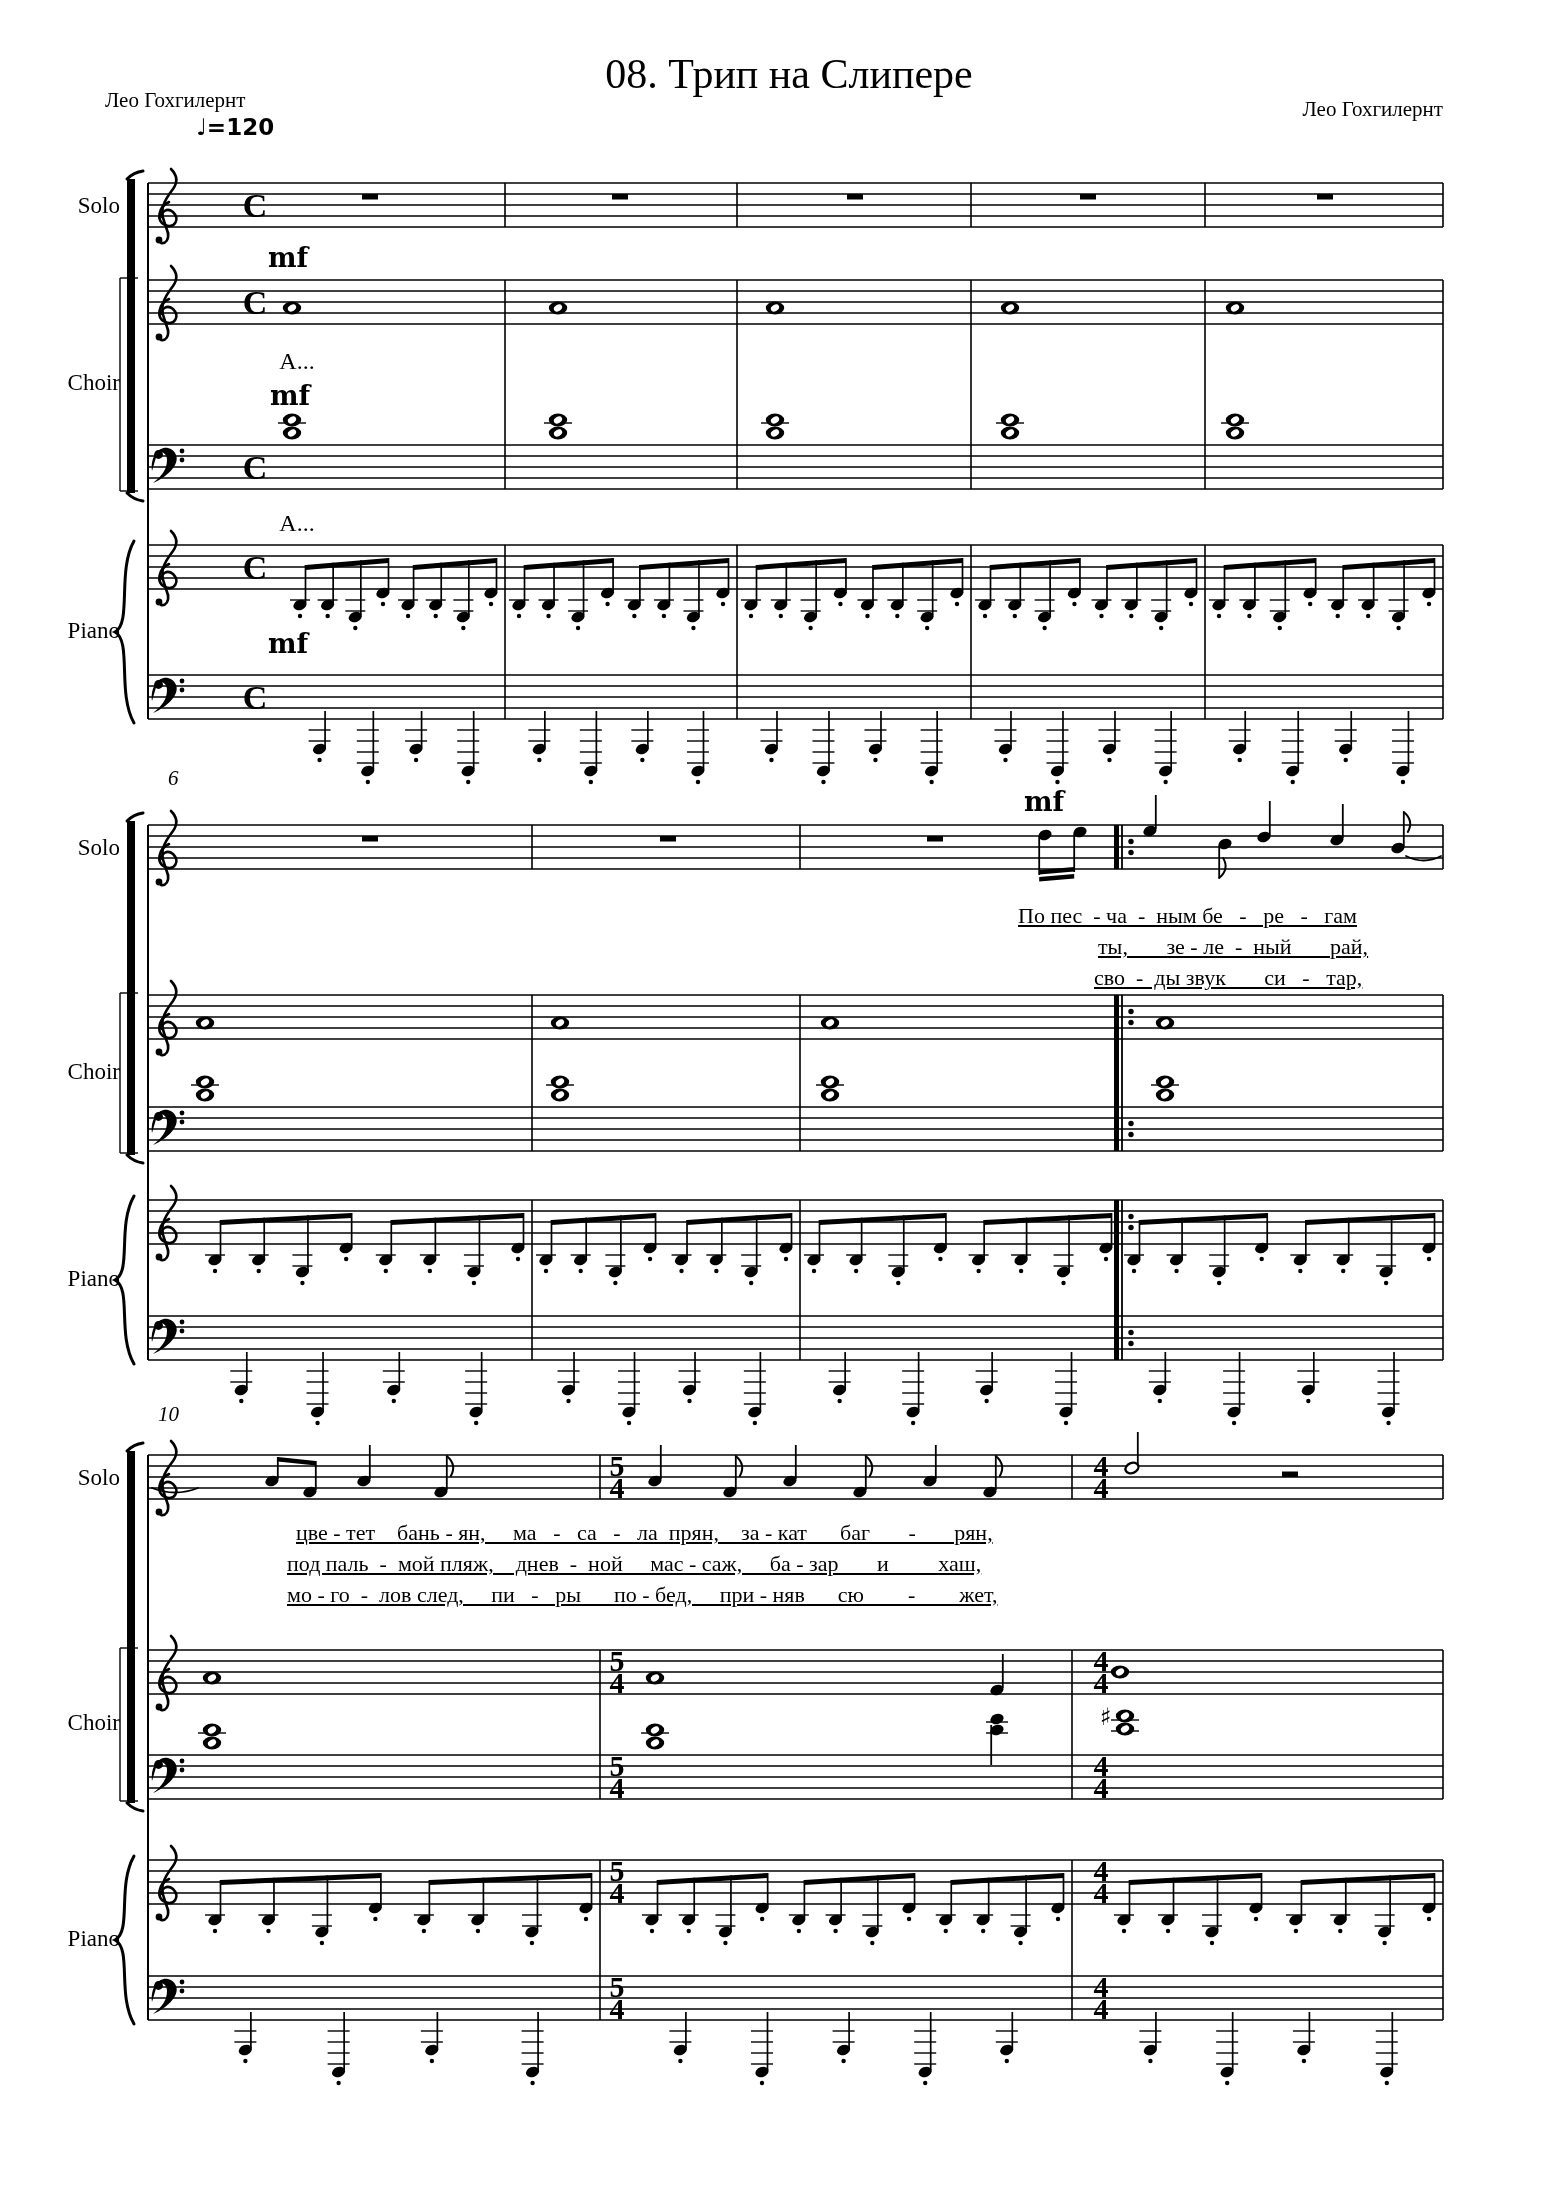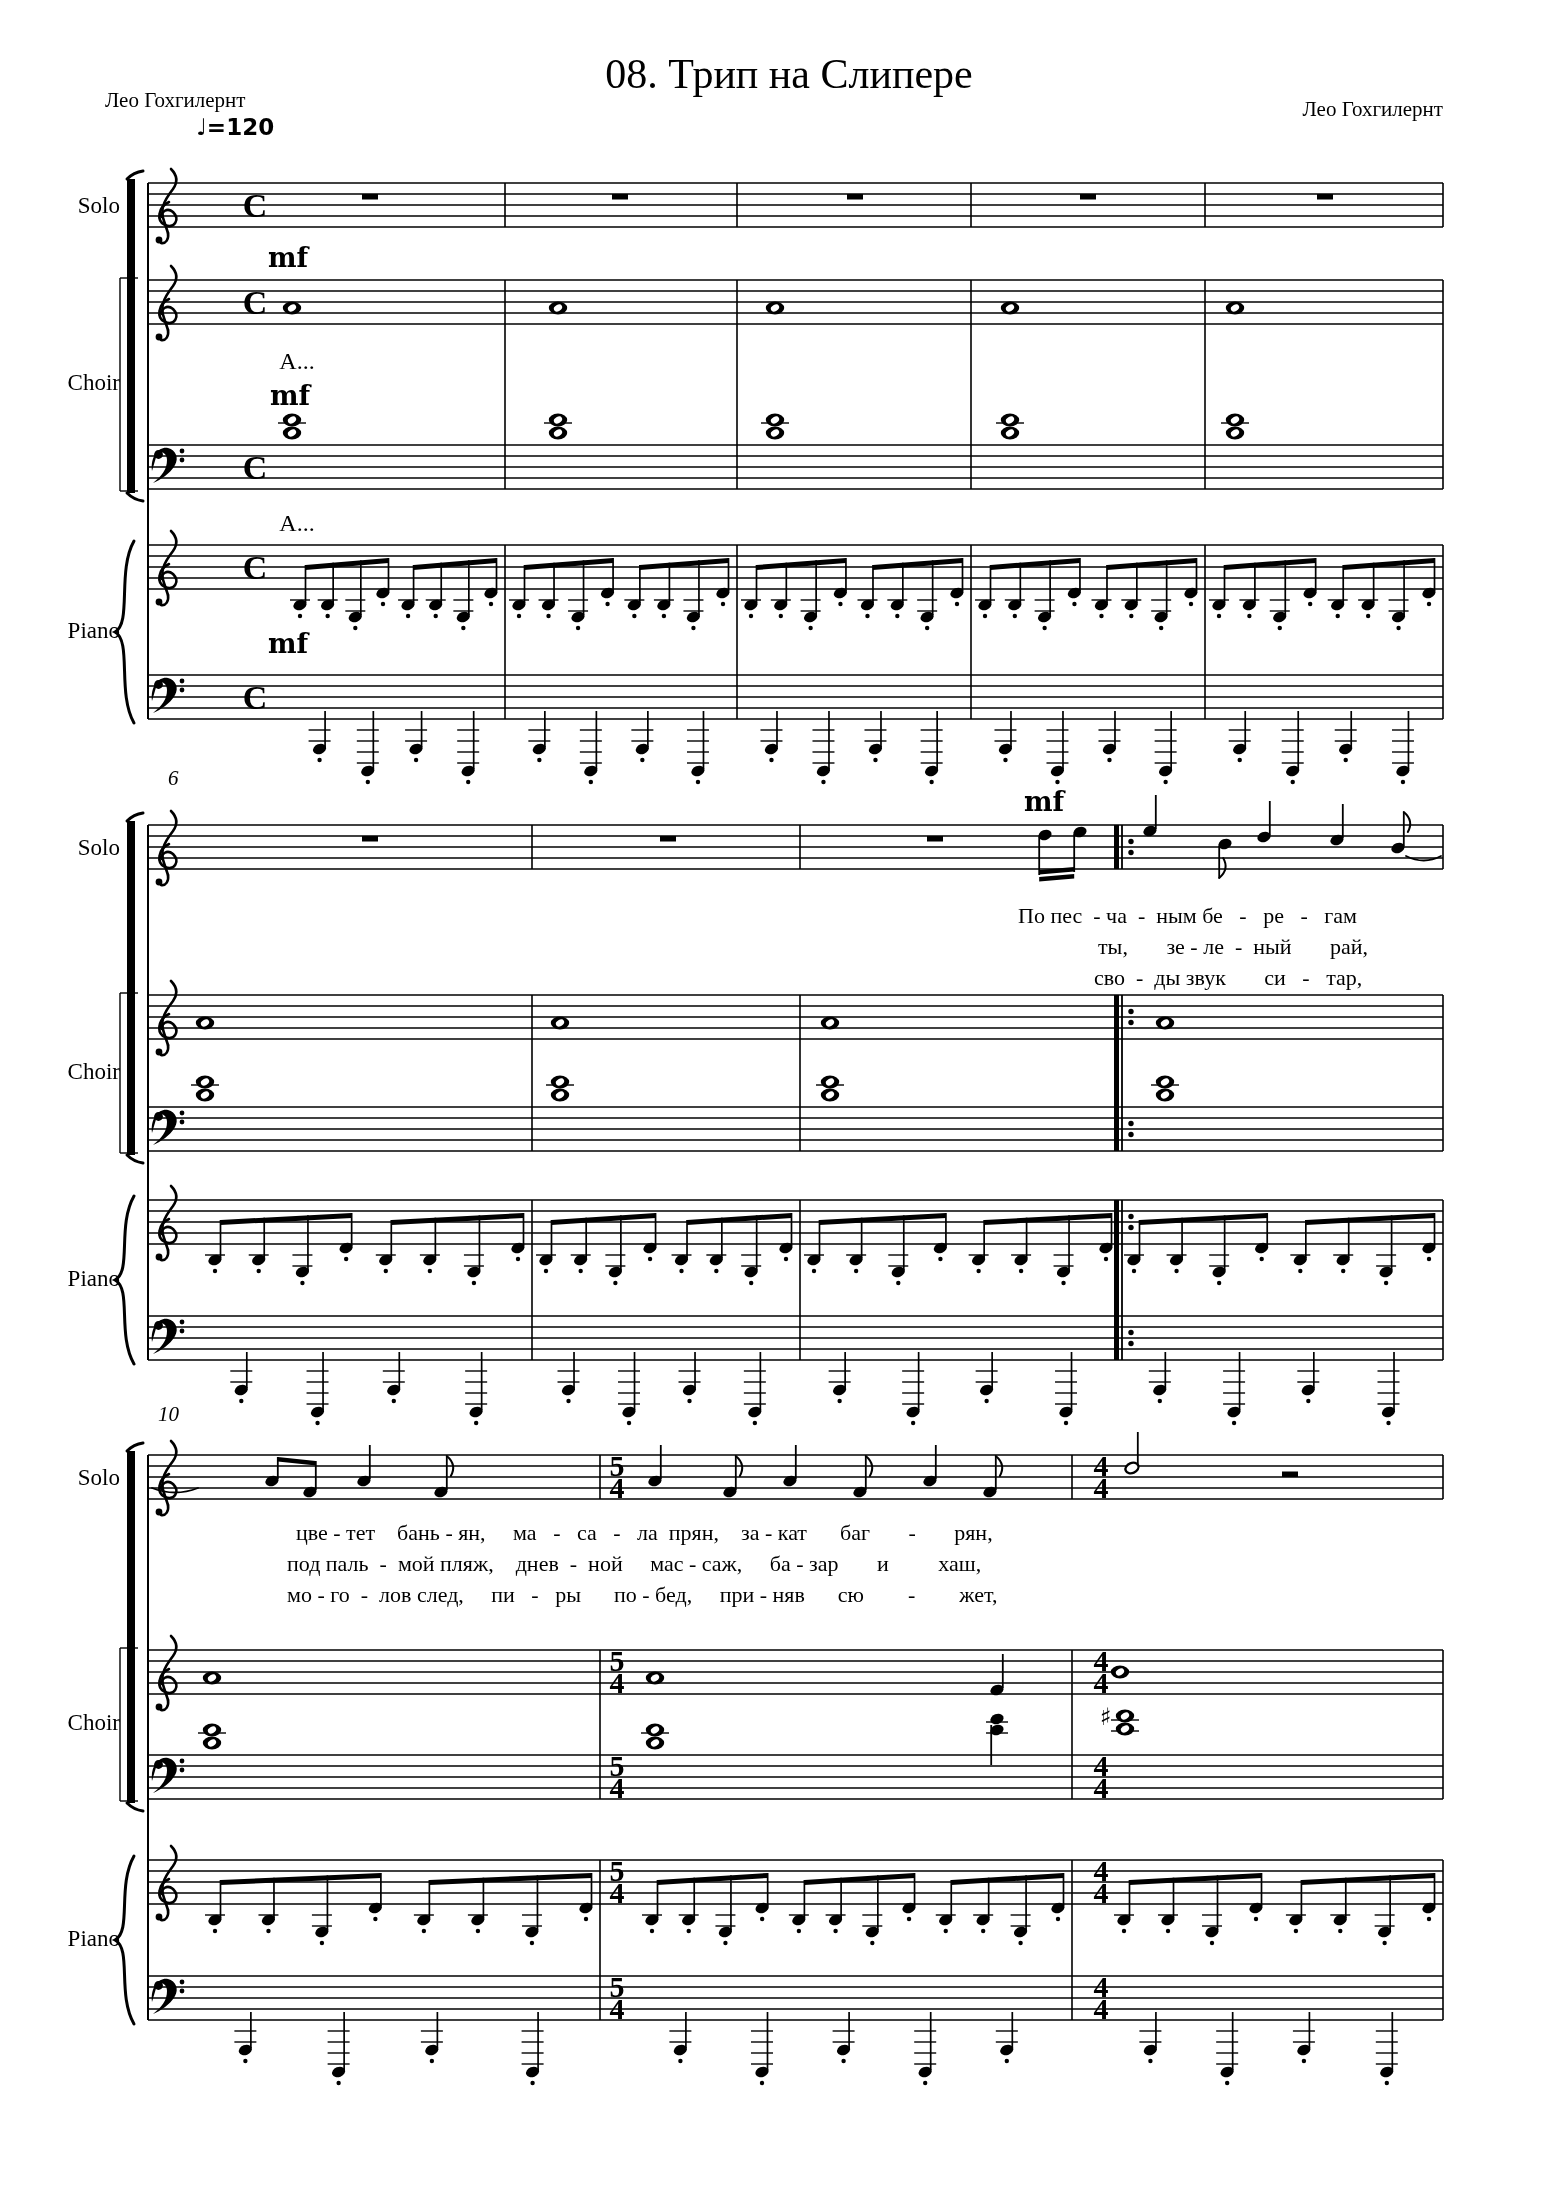--- a/index.html
+++ b/index.html
@@ -6,21 +6,21 @@
   .page{position:relative;width:1554px;height:2200px;background:#ffffff;
         font-family:"Liberation Serif","DejaVu Serif",serif;color:#000;overflow:hidden;}
   .abs{position:absolute;white-space:pre;}
   .title{width:1554px;text-align:center;top:50px;left:12px;font-size:42px;}
   .composer{font-size:21px;}
   .tempo{font-weight:bold;font-size:23px;font-family:"DejaVu Sans","Liberation Sans",sans-serif;}
   .stave-label{font-size:23px;width:92px;left:28px;text-align:right;}
   .mnum{font-style:italic;font-size:21px;}
   .mf{font-weight:bold;font-size:27px;font-family:"DejaVu Serif",serif;}
   .vocalise{font-size:24px;width:70px;text-align:center;}
-  .lyric{font-size:22px;}
+  .lyric{font-size:22px;text-decoration:underline;}
   .csig{font-size:34px;font-weight:bold;width:34px;text-align:center;line-height:40px;}
   .tsig{width:30px;text-align:center;font-size:30px;font-weight:bold;line-height:22px;}
   .tsig span{display:block;}
   .sharp{font-size:24px;font-family:"DejaVu Sans",sans-serif;}
   svg{position:absolute;left:0;top:0;}
 </style>
 </head>
 <body>
 
 <div class="page">

